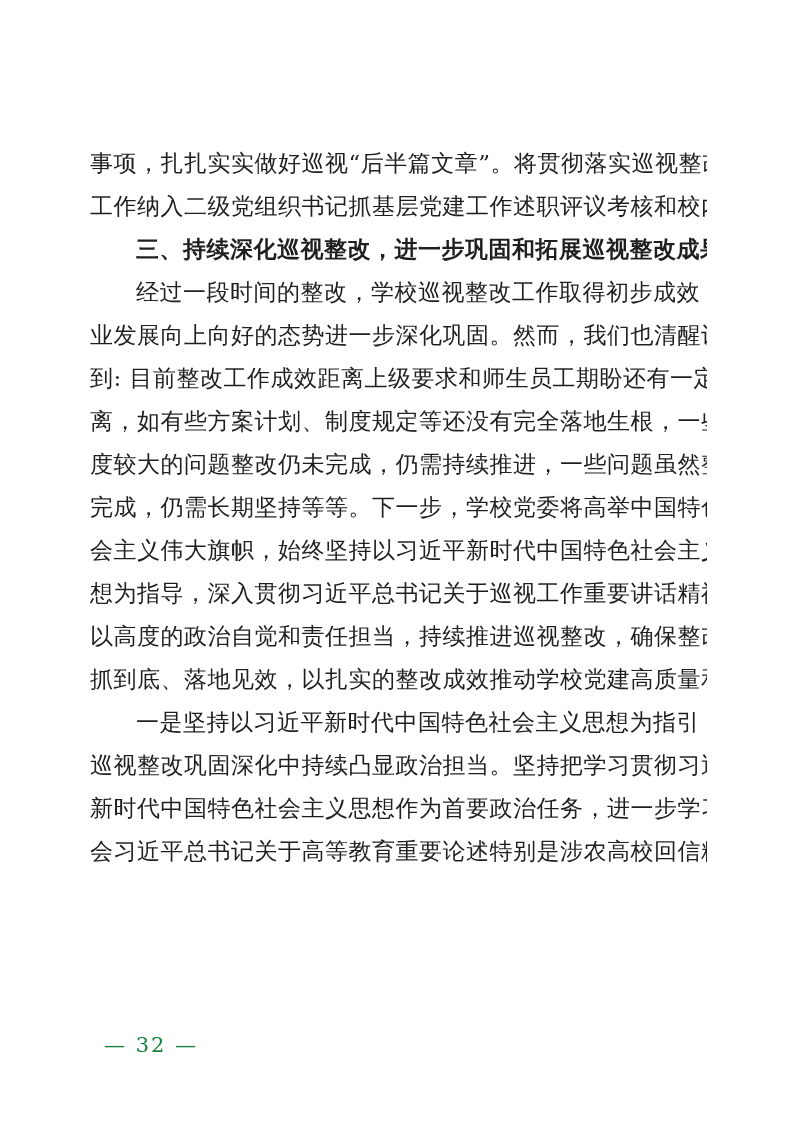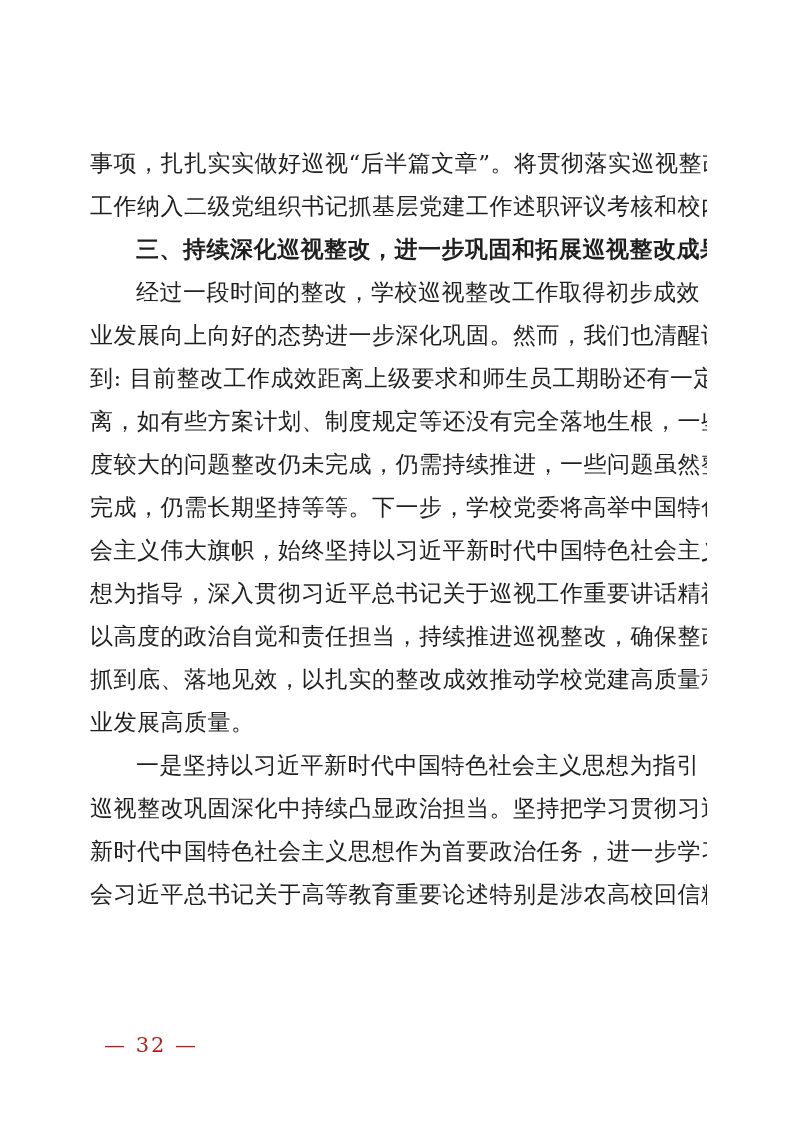--- a/index.html
+++ b/index.html
@@ -50,21 +50,21 @@
     text-align: left;
     text-align-last: left;
   }
   .footer {
     position: absolute;
     left: 104px;
     top: 1030px;
     font-size: 21px;
     line-height: 30px;
     letter-spacing: 2px;
-    color: #b91c1c;
+    color: #15803d;
     font-family: "DejaVu Serif", serif;
   }
 </style>
 </head>
 <body>
 
 <div class="page">
 
   <div class="content">
     <div class="block body">
@@ -80,21 +80,20 @@
         <div class="line indent">经过一段时间的整改，学校巡视整改工作取得初步成效，事</div>
         <div class="line">业发展向上向好的态势进一步深化巩固。然而，我们也清醒认识</div>
         <div class="line">到: 目前整改工作成效距离上级要求和师生员工期盼还有一定距</div>
         <div class="line">离，如有些方案计划、制度规定等还没有完全落地生根，一些难</div>
         <div class="line">度较大的问题整改仍未完成，仍需持续推进，一些问题虽然整改</div>
         <div class="line">完成，仍需长期坚持等等。下一步，学校党委将高举中国特色社</div>
         <div class="line">会主义伟大旗帜，始终坚持以习近平新时代中国特色社会主义思</div>
         <div class="line">想为指导，深入贯彻习近平总书记关于巡视工作重要讲话精神，</div>
         <div class="line">以高度的政治自觉和责任担当，持续推进巡视整改，确保整改一</div>
         <div class="line">抓到底、落地见效，以扎实的整改成效推动学校党建高质量和事</div>
-        <div class="line no-just">业发展高质量。</div>
       </div>
 
     <div class="block body">
         <div class="line indent">一是坚持以习近平新时代中国特色社会主义思想为指引，在</div>
         <div class="line">巡视整改巩固深化中持续凸显政治担当。坚持把学习贯彻习近平</div>
         <div class="line">新时代中国特色社会主义思想作为首要政治任务，进一步学习领</div>
         <div class="line">会习近平总书记关于高等教育重要论述特别是涉农高校回信精</div>
       </div>
   </div>
 

